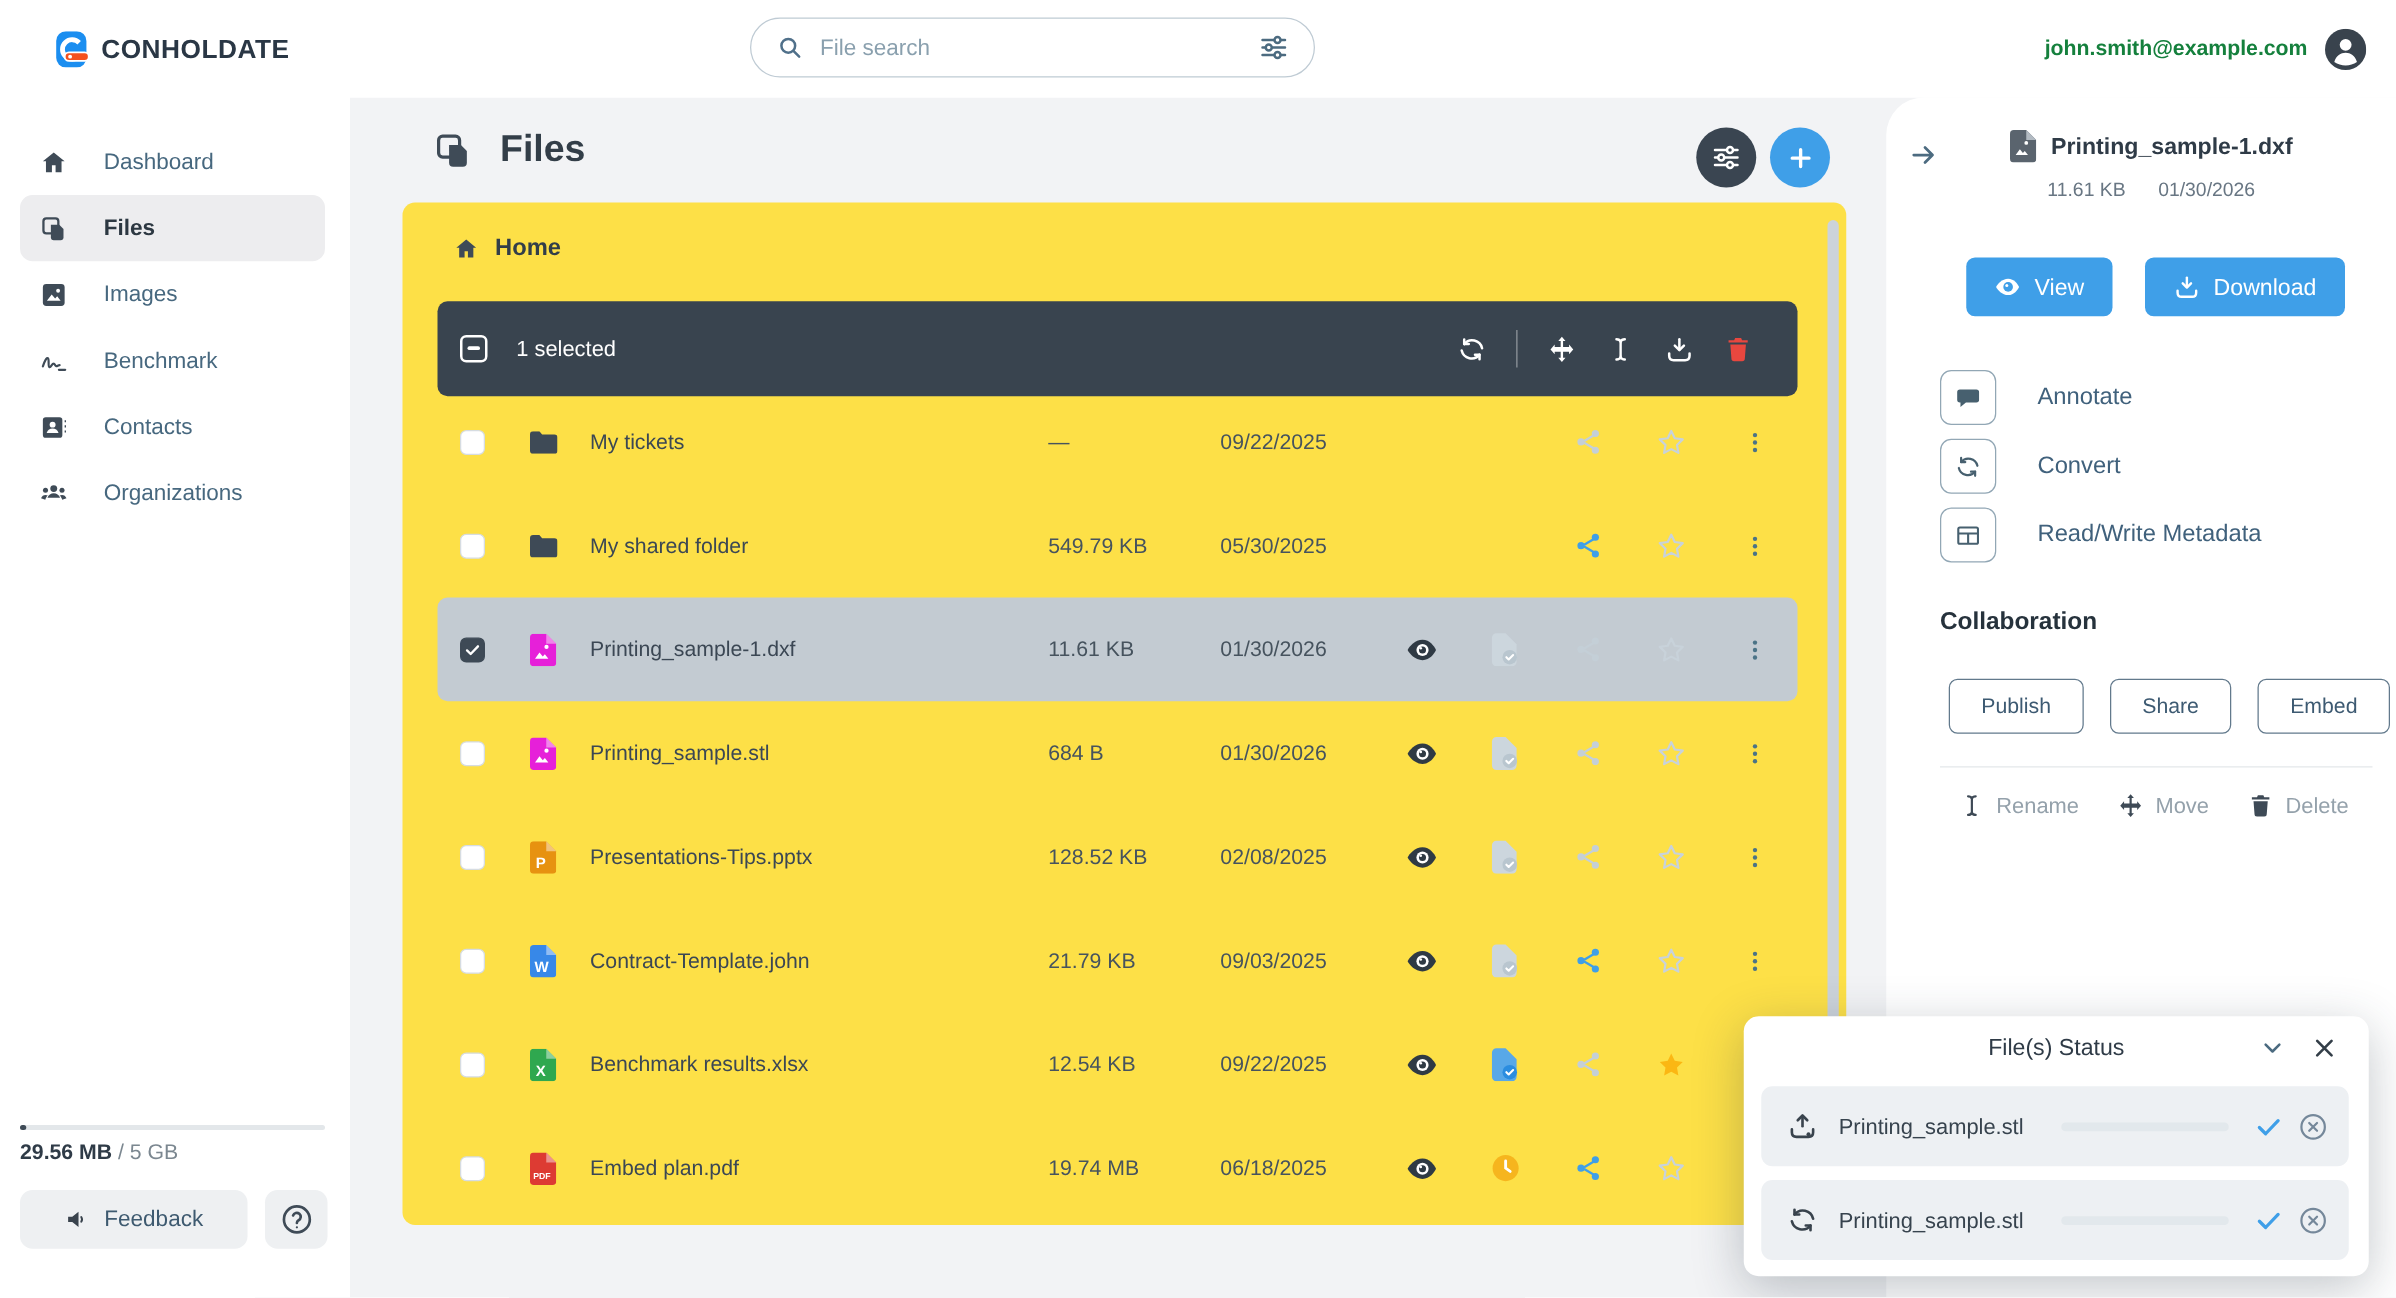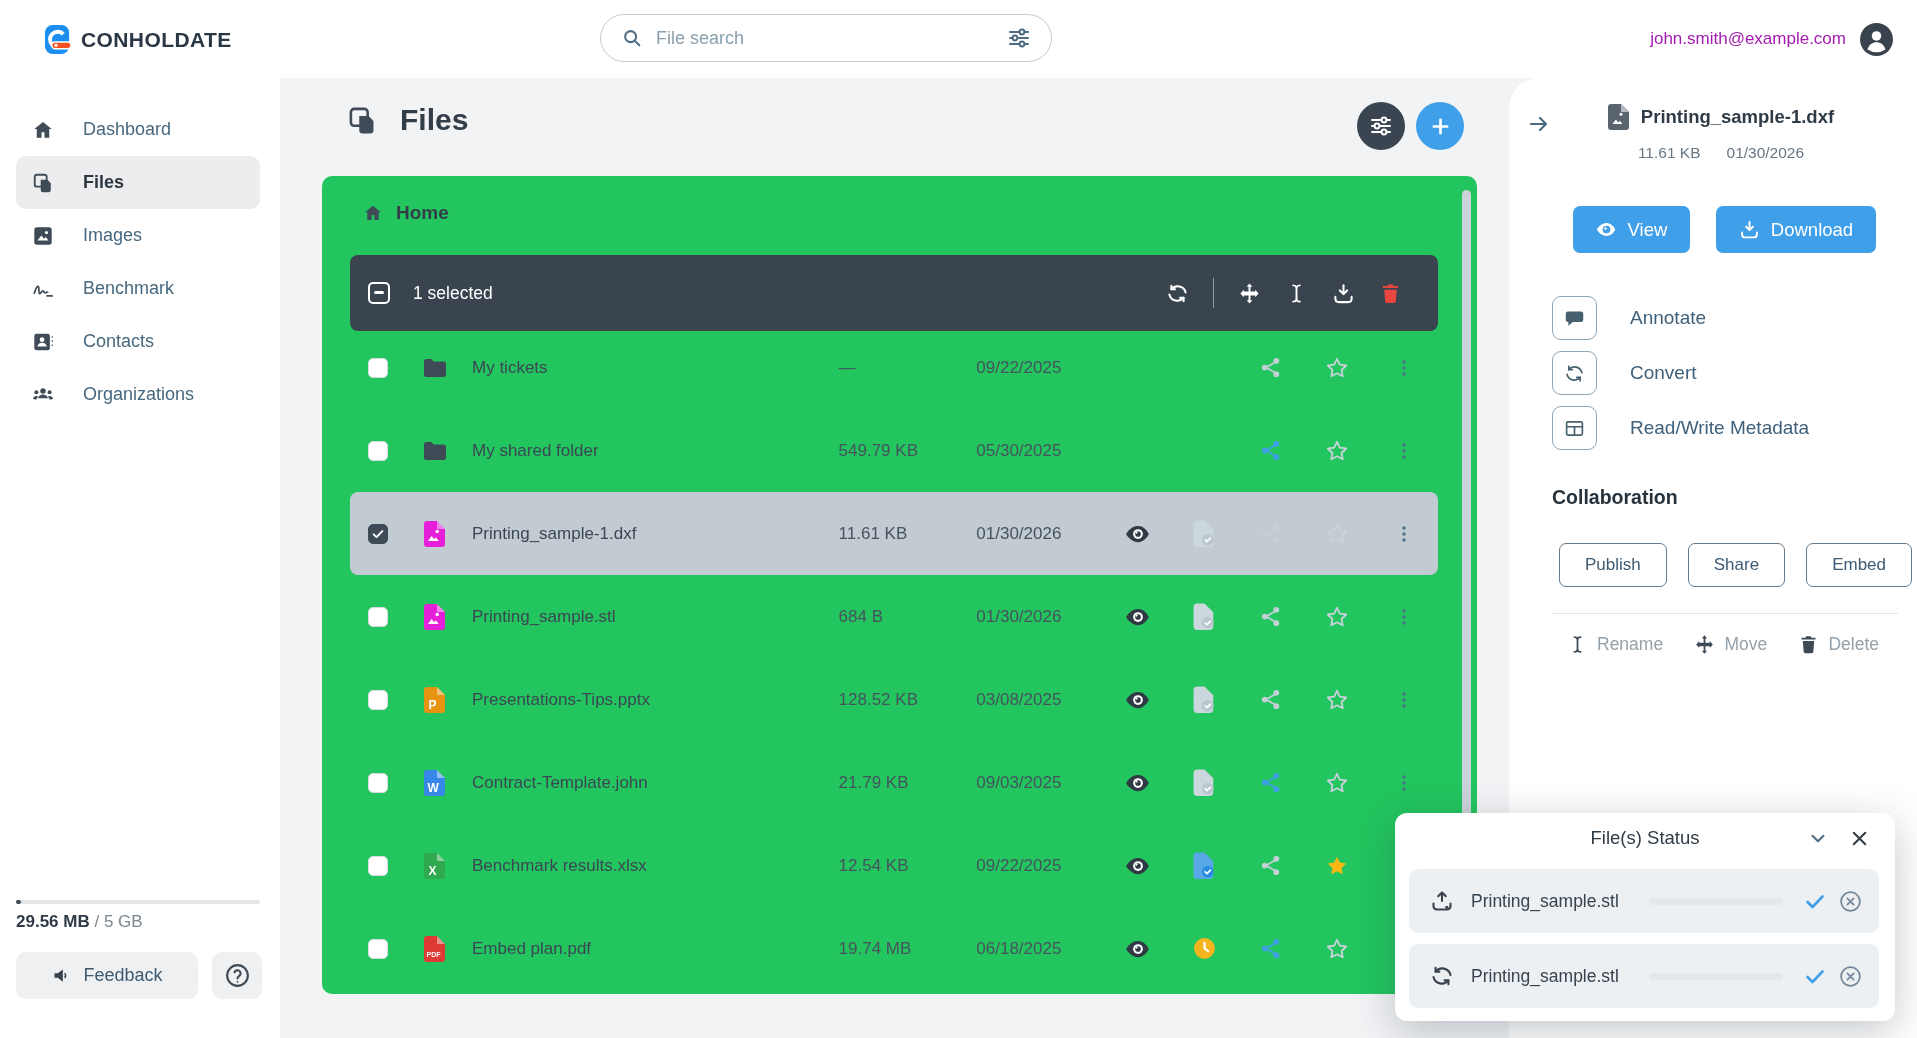--- a/index.html
+++ b/index.html
@@ -12,21 +12,21 @@
   .logo { position:absolute; left:44px; top:25px; display:flex; align-items:center; gap:8px; }
   .logo-mark { width:29px; height:29px; display:flex; }
   .logo-text { font-size:21px; font-weight:700; color:#2a3745; letter-spacing:.4px; }
   .search { position:absolute; left:600px; top:14px; width:452px; height:48px; border:1.5px solid #bfcbd4;
             border-radius:24px; display:flex; align-items:center; padding:0 20px; gap:13px; background:#fff; }
   .search .sicon { width:22px; height:22px; color:#50708a; flex:none; display:flex; }
   .search input { border:0; outline:0; flex:1; font-size:18px; color:#3c4a55; font-family:inherit; background:transparent; }
   .search input::placeholder { color:#8aa0ae; }
   .search .filicon { width:24px; height:24px; color:#4c6b80; --knob-bg:#fff; flex:none; display:flex; cursor:pointer; }
   .account { position:absolute; right:24px; top:0; height:78px; display:flex; align-items:center; gap:14px; }
-  .email { font-size:17px; color:#a21caf; }
+  .email { font-size:17px; color:#15803d;font-weight:bold; }
   .avatar { width:33px; height:33px; display:flex; cursor:pointer; }
 
   
   .sidebar { position:absolute; left:0; top:78px; width:280px; bottom:0; background:#fff; z-index:5; }
   .nav { position:absolute; top:25px; left:16px; right:20px; }
   .nav-item { display:flex; align-items:center; gap:29px; height:53px; padding-left:16px; border-radius:10px;
               font-size:18px; color:#47687f; cursor:pointer; }
   .nav-item .nicon { width:22px; height:22px; color:#3f4b57; display:flex; flex:none; }
   .nav-item.active { background:#ededef; color:#2d3842; font-weight:700; }
   .storage-bar { position:absolute; left:16px; width:244px; top:822px; height:4px; background:#e3e7ea; border-radius:2px; }
@@ -45,21 +45,21 @@
   .page-head { position:absolute; left:67px; top:25px; display:flex; align-items:center; gap:22px; }
   .page-head .picon { width:31px; height:31px; color:#3f4b57; display:flex; }
   .page-title { font-size:30px; font-weight:600; color:#333e48; }
   .round-btn { position:absolute; top:24px; width:48px; height:48px; border-radius:50%; display:flex;
                align-items:center; justify-content:center; cursor:pointer; border:0; }
   .btn-filter { left:1077px; background:#3a4551; color:#fff; --knob-bg:#3a4551; }
   .btn-filter .i { width:24px; height:24px; display:flex; }
   .btn-add { left:1136px; background:#3f9fe8; color:#fff; }
   .btn-add .i { width:23px; height:23px; display:flex; }
 
-  .card { position:absolute; left:42px; top:98px; width:1155px; height:818px; background:#22c55e; border-radius:10px; }
+  .card { position:absolute; left:42px; top:84px; width:1155px; height:818px; background:#fde047; border-radius:10px; }
   .breadcrumb { position:absolute; left:41px; top:26px; display:flex; align-items:center; gap:13px;
                 font-size:19px; font-weight:700; color:#323e49; cursor:pointer; }
   .breadcrumb .bicon { width:20px; height:20px; color:#3f4b57; display:flex; }
   .scrollthumb { position:absolute; left:1140px; top:14px; width:9px; height:788px; background:#ccd3da; border-radius:5px; cursor:pointer; }
 
   .seltoolbar { position:absolute; left:28px; top:79px; width:1088px; height:76px; background:#39444f; border-radius:8px;
                 display:flex; align-items:center; padding-left:18px; color:#fff; }
   .cb-ind { width:22px; height:22px; border:2px solid #fff; border-radius:5px; position:relative; cursor:pointer; flex:none; }
   .cb-ind::after { content:""; position:absolute; left:4px; right:4px; top:7px; height:3px; background:#fff; border-radius:1.5px; }
   .sel-text { margin-left:23px; font-size:17.5px; }
@@ -564,21 +564,21 @@
     <span class="c-cb"></span>
     <span class="c-ficon">
               <svg viewBox="0 0 21 26" width="21" height="26">
                 <path d="M0 3a3 3 0 0 1 3-3h10l8 8v15a3 3 0 0 1-3 3H3a3 3 0 0 1-3-3z" fill="#e79210"></path>
                 <path d="M13 0l8 8h-8z" fill="rgba(255,255,255,.45)"></path>
                 <text x="4.5" y="21.5" font-family="Liberation Sans, sans-serif" font-weight="bold" font-size="12" fill="#fff">P</text>
               </svg>
             </span>
     <span class="c-name">Presentations-Tips.pptx</span>
     <span class="c-size">128.52 KB</span>
-    <span class="c-date">03/08/2025</span>
+    <span class="c-date">02/08/2025</span>
     <span class="c-act">
               <span class="aw eye-w">
                 <svg viewBox="0 0 24 24">
                   <path d="M12 4.5C6.5 4.5 2.3 9.4 1 12c1.3 2.6 5.5 7.5 11 7.5S20.7 14.6 22 12c-1.3-2.6-4.5-7.5-10-7.5z" fill="#2f3a44"></path>
                   <circle cx="12" cy="12" r="4.5" fill="#fff"></circle>
                   <circle cx="12" cy="12" r="2.6" fill="#2f3a44"></circle>
                   <circle cx="10.7" cy="10.7" r="1" fill="#fff"></circle>
                 </svg>
               </span>
             </span>

